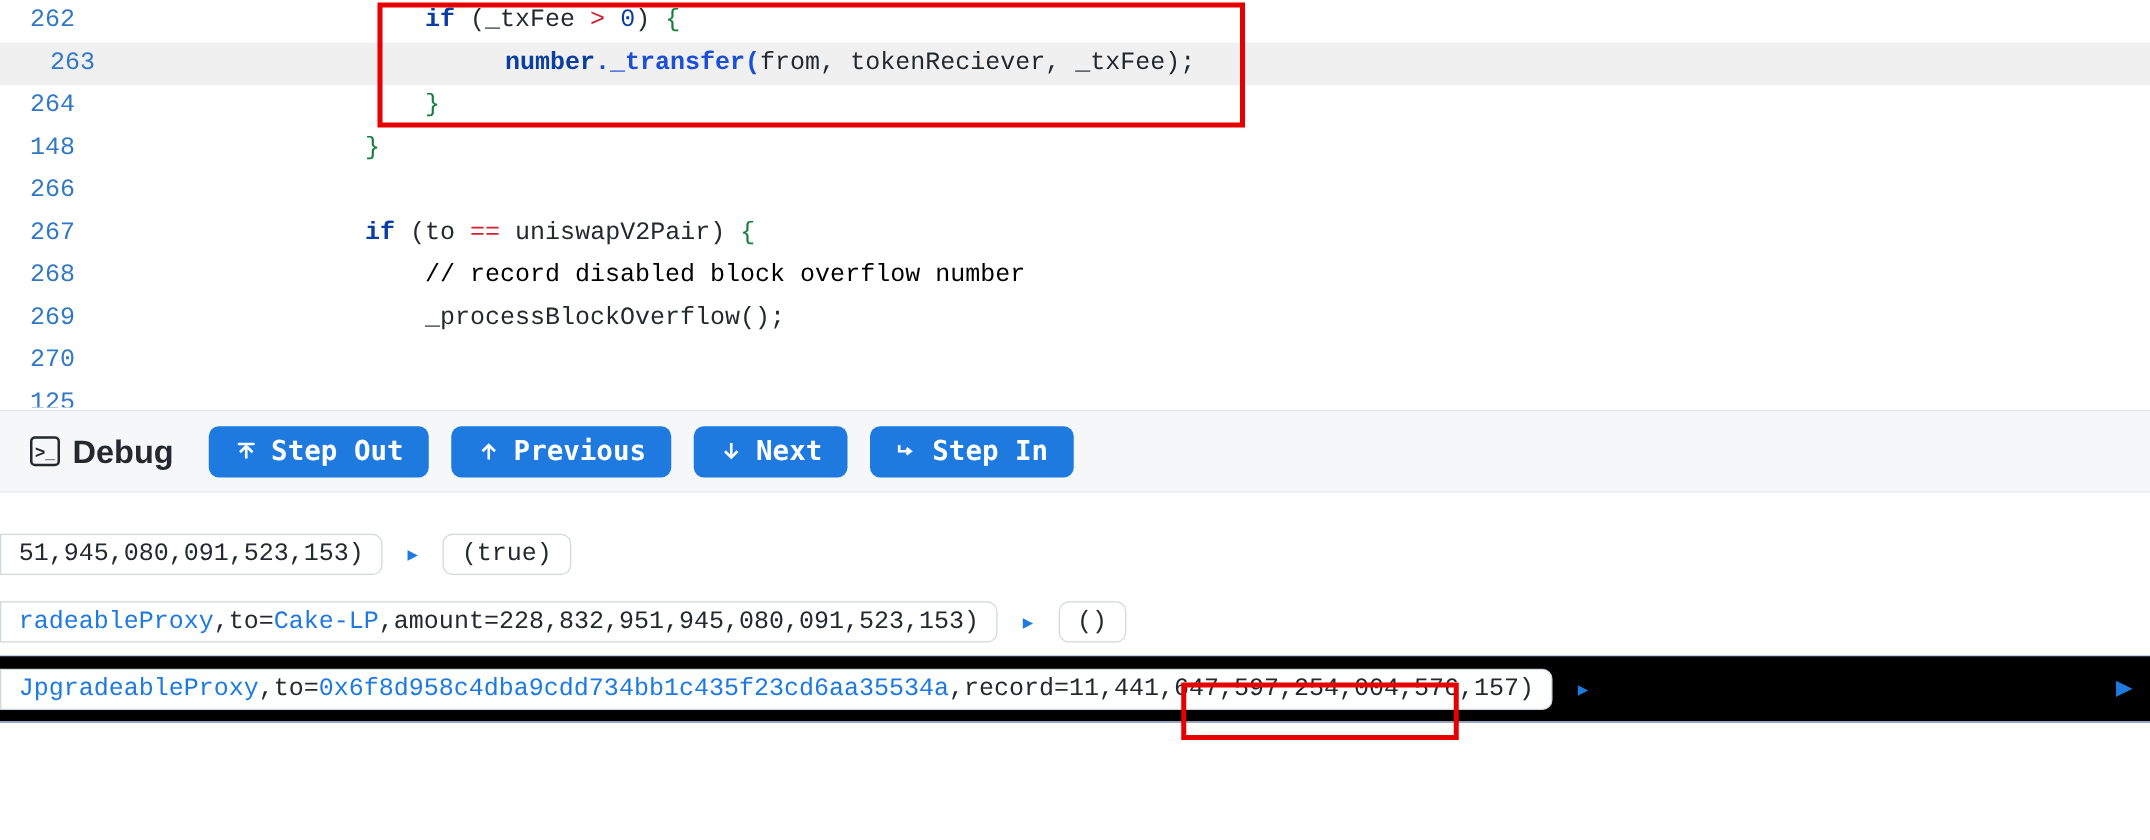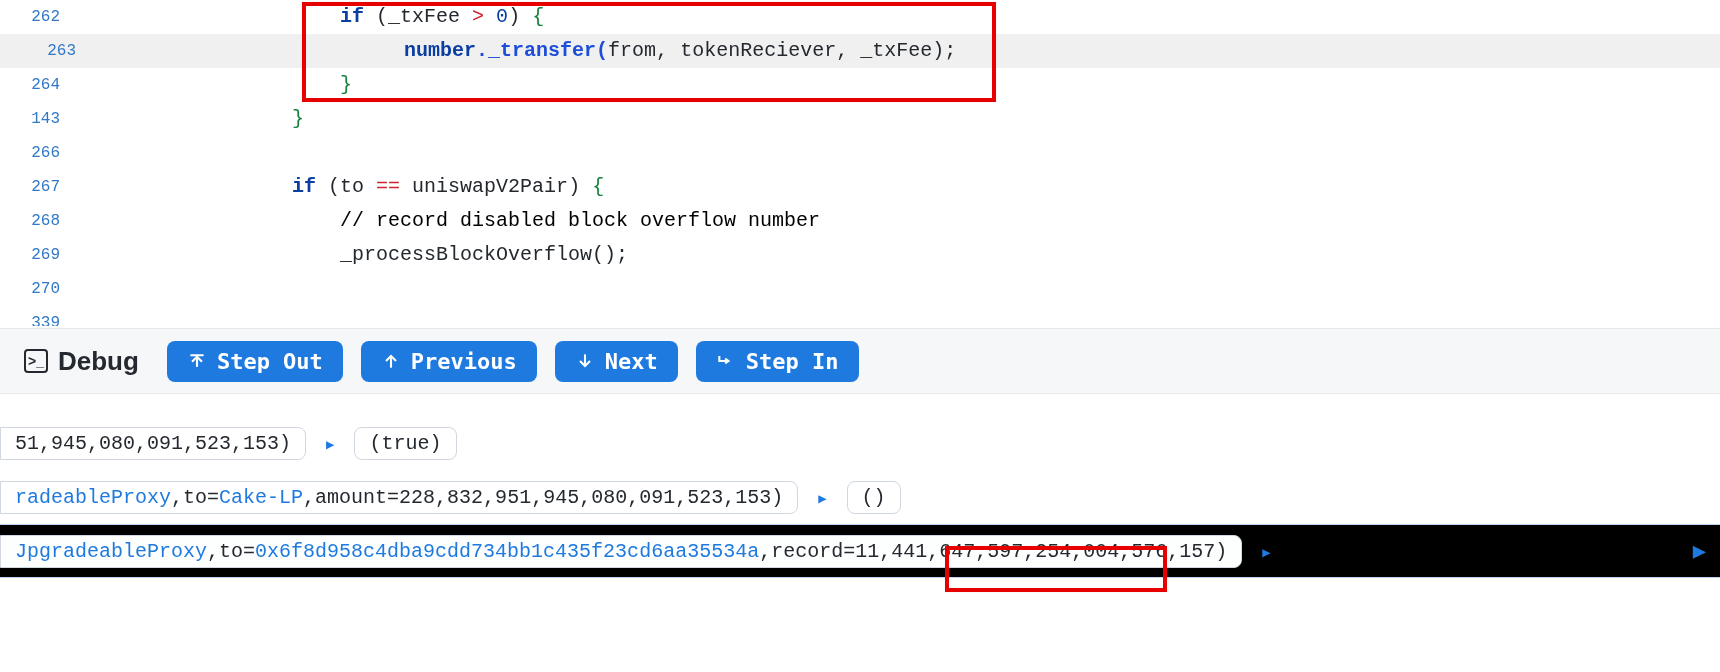--- a/index.html
+++ b/index.html
@@ -27,21 +27,21 @@
   }
   .code-line.highlighted {
     background: #f0f0f0;
     padding-left: 16px;
   }
   .gutter {
     width: 78px;
     text-align: right;
     padding-right: 18px;
     color: #3178c6;
-    font-size: 16px;
+    font-size: 20px;
     flex-shrink: 0;
   }
   .fold-guides {
     width: 22px;
     position: relative;
     flex-shrink: 0;
   }
   .code {
     white-space: pre;
     font-size: 20px;
@@ -171,21 +171,21 @@
         <div class="gutter">263</div>
         <div class="fold-guides"></div>
         <div class="code">                        <span class="super">number</span><span class="call">._transfer(</span><span class="ident">from</span><span class="paren">, </span><span class="ident">tokenReciever</span><span class="paren">, </span><span class="ident">_txFee</span><span class="paren">);</span></div>
       </div>
       <div class="code-line">
         <div class="gutter">264</div>
         <div class="fold-guides"></div>
         <div class="code">                    <span class="brace">}</span></div>
       </div>
       <div class="code-line">
-        <div class="gutter">143</div>
+        <div class="gutter">148</div>
         <div class="fold-guides"></div>
         <div class="code">                <span class="brace">}</span></div>
       </div>
       <div class="code-line">
         <div class="gutter">266</div>
         <div class="fold-guides"></div>
         <div class="code"></div>
       </div>
       <div class="code-line">
         <div class="gutter">267</div>
@@ -203,21 +203,21 @@
         <div class="code">                    <span class="ident">_processBlockOverflow</span><span class="paren">();</span></div>
       </div>
       <div class="code-line">
         <div class="gutter">270</div>
         <div class="fold-guides"></div>
         <div class="code"></div>
       </div>
     </div>
 
   <div class="code-line" style="height:20px;overflow:hidden">
-    <div class="gutter">339</div>
+    <div class="gutter">125</div>
     <div class="fold-guides"></div>
     <div class="code" style="padding-left:200px">
       
     </div>
   </div>
   <div class="red-box red-box-1"></div>
 </div>
 
 <div class="debug-bar">
   <div class="debug-title">

